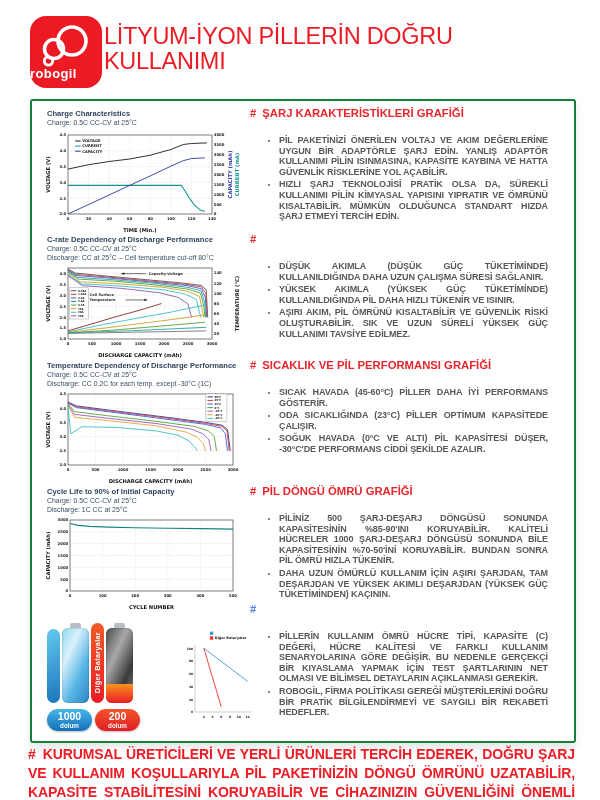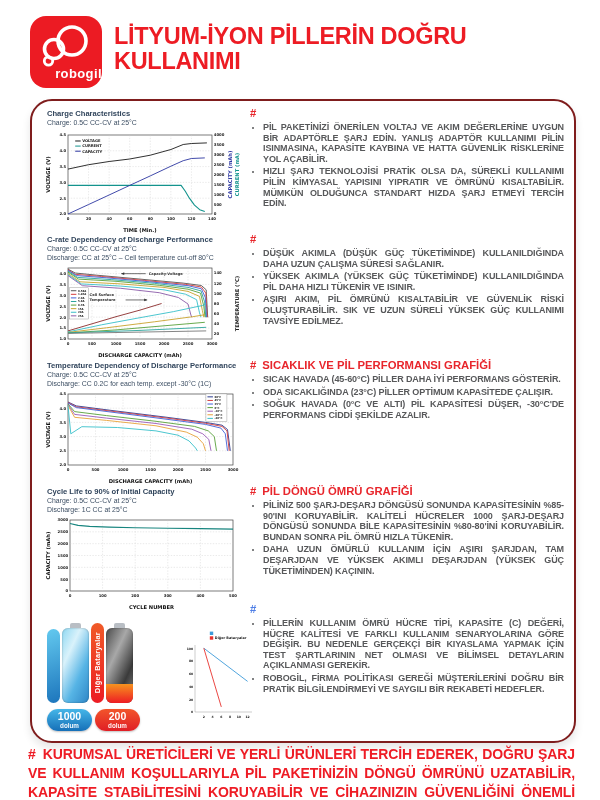--- a/index.html
+++ b/index.html
@@ -3,43 +3,43 @@
 <meta charset="utf-8">
 <style>
   html,body{margin:0;padding:0}
   body{width:600px;height:800px;position:relative;background:#ffffff;
        font-family:"Liberation Sans",sans-serif;overflow:hidden}
 
   
   .logo{position:absolute;left:30px;top:16px;width:72px;height:72px;
         background:#ec1b23;border-radius:16px}
   .logo svg{position:absolute;left:0;top:2px}
-  .logo .logo-word{position:absolute;bottom:7px;left:0;width:100%;text-align:right;
+  .logo .logo-word{position:absolute;bottom:7px;left:0;width:100%;text-align:left;
         color:#fff;font-size:13px;font-weight:bold;letter-spacing:.4px}
-  .page-title{position:absolute;left:114px;top:24px;width:430px;
-        color:#ed1c24;font-size:23.5px;font-weight:700;line-height:1.08;
+  .page-title{position:absolute;left:104px;top:24px;width:430px;
+        color:#ed1c24;font-size:23.5px;font-weight:400;line-height:1.08;
         letter-spacing:-.3px;text-transform:none}
 
   
   .card{position:absolute;left:30px;top:99px;width:542px;height:640px;
-        background:#fff;border:2px solid #7f1d1d;border-radius:22px;
+        background:#fff;border:2px solid #15803d;border-radius:3px;
         box-shadow:0 5px 8px rgba(0,0,0,.10)}
 
   
   .figure-block{position:absolute;left:13px;width:208px}
   .chart-title{font-size:7.6px;font-weight:bold;color:#31455c;margin:0 0 1px 2px;line-height:1.2}
   .chart-sub{font-size:6.9px;color:#3c4e63;margin:0 0 0 2px;line-height:1.22}
   .chart-box{display:block;margin-top:2px}
 
   
   .section{position:absolute;left:218px;width:314px}
   .sec-head{display:flex;gap:6px;font-weight:800;font-size:11.3px;margin:0 0 3px 0;line-height:1.1}
   .sec-head.red{color:#e8262c}
   .sec-head.blue{color:#4f7fe6}
-  .sec-list{margin:0;padding-left:13px;list-style:disc}
+  .sec-list{margin:16px;padding-left:13px;list-style:disc}
   .sec-list li{font-size:9px;font-weight:bold;color:#57585a;text-align:justify;
         line-height:1.17;margin-bottom:2px;letter-spacing:-.1px}
   .sec-list li::marker{color:#57585a;font-size:8px}
 
   
   .bat-fig{position:absolute;left:13px;top:512px;width:215px;height:122px}
   .bat-capsule{position:absolute;left:2px;top:16px;width:13px;height:74px;border-radius:8px;
         background:linear-gradient(160deg,#63c9ef,#1c75bc)}
   .battery{position:absolute;top:10px;width:27px;height:82px}
   .battery .cap{width:11px;height:5px;margin:0 auto;background:#b9bec4;border-radius:2px 2px 0 0}
@@ -364,20 +364,21 @@
           <text x="31.82" y="5.762" font-size="3.4" font-weight="bold" fill="#222"></text>
           <rect x="26.82" y="7.291999999999999" width="3.4" height="3.4" fill="#e8322e"></rect>
           <text x="31.82" y="10.453999999999999" font-size="3.4" font-weight="bold" fill="#222">Diğer Bataryalar</text>
         </svg>
       </div>
   </div>
 
   <div class="section" style="top:6px">
     <div class="sec-head red">
       <span>#</span>
+      <span>ŞARJ KARAKTERİSTİKLERİ GRAFİĞİ</span>
     </div>
     <ul class="sec-list">
       <li>PİL PAKETİNİZİ ÖNERİLEN VOLTAJ VE AKIM DEĞERLERİNE UYGUN BİR ADAPTÖRLE ŞARJ EDİN. YANLIŞ ADAPTÖR KULLANIMI PİLİN ISINMASINA, KAPASİTE KAYBINA VE HATTA GÜVENLİK RİSKLERİNE YOL AÇABİLİR.</li>
       <li>HIZLI ŞARJ TEKNOLOJİSİ PRATİK OLSA DA, SÜREKLİ KULLANIMI PİLİN KİMYASAL YAPISINI YIPRATIR VE ÖMRÜNÜ KISALTABİLİR. MÜMKÜN OLDUĞUNCA STANDART HIZDA ŞARJ ETMEYİ TERCİH EDİN.</li>
     </ul>
   </div>
 
   <div class="section" style="top:132px">
     <div class="sec-head red">
       <span>#</span>
@@ -400,21 +401,21 @@
       <li>SOĞUK HAVADA (0°C VE ALTI) PİL KAPASİTESİ DÜŞER, -30°C'DE PERFORMANS CİDDİ ŞEKİLDE AZALIR.</li>
     </ul>
   </div>
 
   <div class="section" style="top:384px">
     <div class="sec-head red">
       <span>#</span>
       <span>PİL DÖNGÜ ÖMRÜ GRAFİĞİ</span>
     </div>
     <ul class="sec-list">
-      <li>PİLİNİZ 500 ŞARJ-DEŞARJ DÖNGÜSÜ SONUNDA KAPASİTESİNİN %85-90'INI KORUYABİLİR. KALİTELİ HÜCRELER 1000 ŞARJ-DEŞARJ DÖNGÜSÜ SONUNDA BİLE KAPASİTESİNİN %80-80'İNİ KORUYABİLİR. BUNDAN SONRA PİL ÖMRÜ HIZLA TÜKENİR.</li>
+      <li>PİLİNİZ 500 ŞARJ-DEŞARJ DÖNGÜSÜ SONUNDA KAPASİTESİNİN %85-90'INI KORUYABİLİR. KALİTELİ HÜCRELER 1000 ŞARJ-DEŞARJ DÖNGÜSÜ SONUNDA BİLE KAPASİTESİNİN %70-50'İNİ KORUYABİLİR. BUNDAN SONRA PİL ÖMRÜ HIZLA TÜKENİR.</li>
       <li>DAHA UZUN ÖMÜRLÜ KULLANIM İÇİN AŞIRI ŞARJDAN, TAM DEŞARJDAN VE YÜKSEK AKIMLI DEŞARJDAN (YÜKSEK GÜÇ TÜKETİMİNDEN) KAÇININ.</li>
     </ul>
   </div>
 
   <div class="section" style="top:502px">
     <div class="sec-head blue">
       <span>#</span>
     </div>
     <ul class="sec-list">
       <li>PİLLERİN KULLANIM ÖMRÜ HÜCRE TİPİ, KAPASİTE (C) DEĞERİ, HÜCRE KALİTESİ VE FARKLI KULLANIM SENARYOLARINA GÖRE DEĞİŞİR. BU NEDENLE GERÇEKÇİ BİR KIYASLAMA YAPMAK İÇİN TEST ŞARTLARININ NET OLMASI VE BİLİMSEL DETAYLARIN AÇIKLANMASI GEREKİR.</li>

